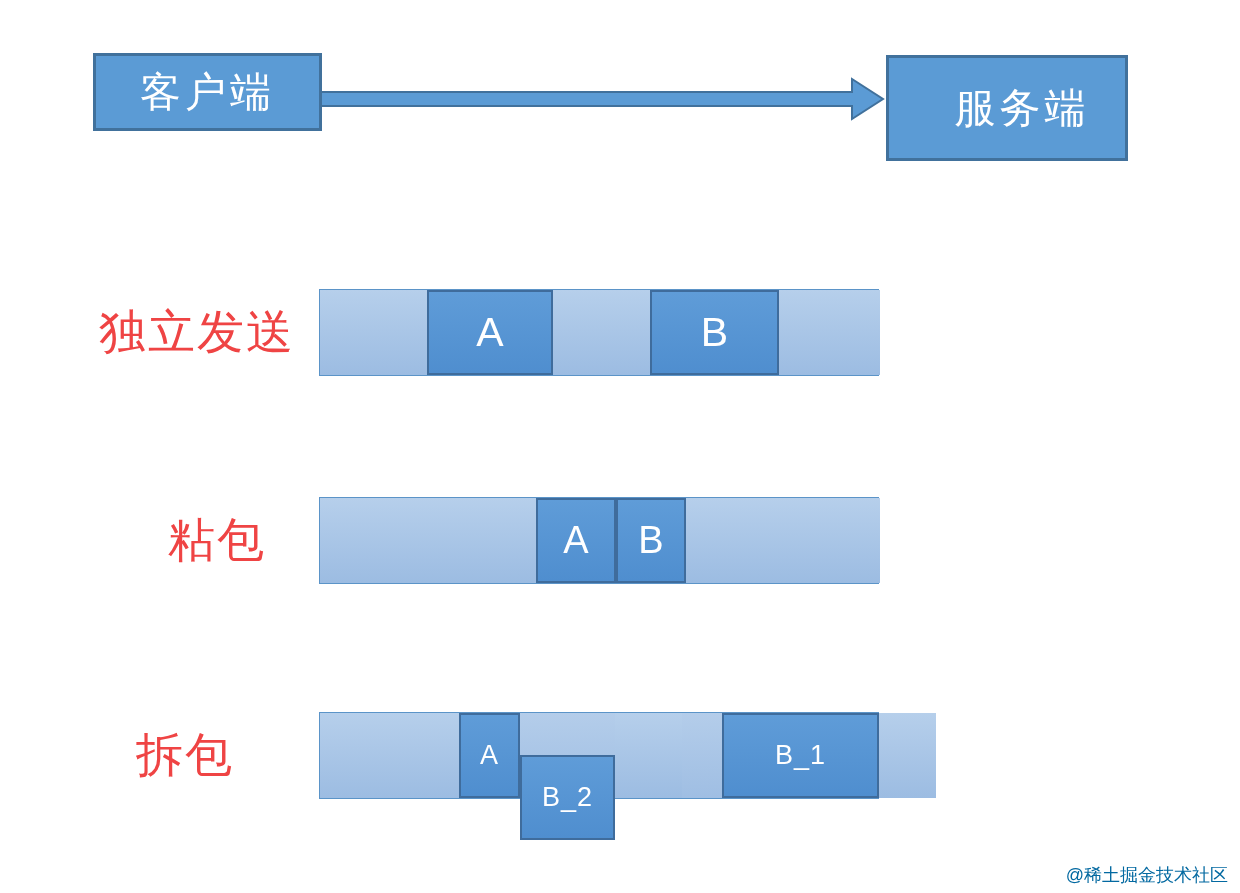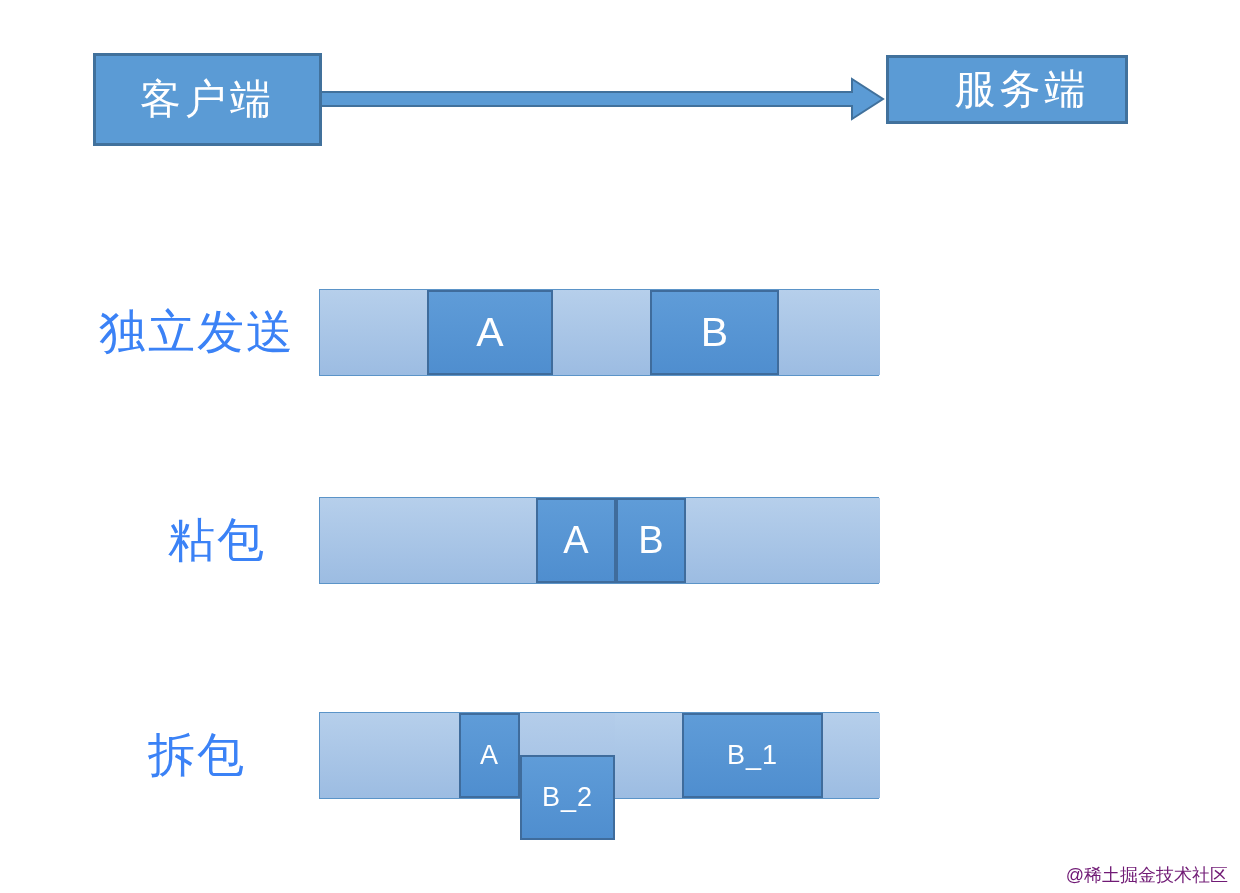--- a/index.html
+++ b/index.html
@@ -14,29 +14,29 @@
     position:absolute;
     background:#5b9bd5;
     border:3px solid #41719c;
     box-sizing:border-box;
     display:flex;align-items:center;justify-content:center;
     color:#ffffff;
     font-family:"Liberation Serif", serif;
     font-size:41px;
     letter-spacing:4px;
   }
-  .client-box{left:93px;top:53px;width:229px;height:93px;}
-  .server-box{left:886px;top:55px;width:242px;height:69px;padding-left:30px;}
+  .client-box{left:93px;top:53px;width:229px;height:78px;}
+  .server-box{left:886px;top:55px;width:242px;height:106px;padding-left:30px;}
 
   .arrow-svg{position:absolute;left:320px;top:69px;width:566px;height:60px;}
 
   
   .row-label{
     position:absolute;
-    color:#3b82f6;
+    color:#ef4444;
     font-family:"Liberation Serif", serif;
     font-size:47px;
     font-weight:500;
     letter-spacing:2px;
     display:flex;align-items:center;
     height:87px;
     white-space:nowrap;
   }
   .bar{
     position:absolute;
@@ -60,21 +60,21 @@
   .seg.dark{
     background:linear-gradient(#5f9cd8,#4f8ecf);
     border:2px solid #3f6c9c;
   }
   .bar-1 .seg{font-size:41px;}
   .bar-2 .seg{font-size:38px;}
   .bar-3 .seg{font-size:27px;letter-spacing:1px;}
 
   .watermark{
     position:absolute;right:12px;bottom:6px;
-    color:#701a75;font-size:18px;
+    color:#0369a1;font-size:18px;
     font-family:"Liberation Sans", sans-serif;
   }
 </style>
 </head>
 <body>
 
 <div class="stage">
 
   <div class="endpoint client-box">
     <span>客户端</span>
@@ -98,25 +98,25 @@
     </div>
 
   <div class="row-label" style="left:168px;top:497px;">粘包</div>
   <div class="bar bar-2" style="top:497px;">
       <div class="seg light" style="width: 216px;"></div>
       <div class="seg dark" style="width: 80px;">A</div>
       <div class="seg dark" style="width: 70px;">B</div>
       <div class="seg light" style="width: 194px;"></div>
     </div>
 
-  <div class="row-label" style="left:148px;top:712px;">拆包</div>
+  <div class="row-label" style="left:136px;top:712px;">拆包</div>
   <div class="bar bar-3" style="top:712px;">
       <div class="seg light" style="width: 139px;"></div>
       <div class="seg dark" style="width: 61px;">A</div>
       <div class="seg dark" style="width: 95px; margin-top: 42px;">B_2</div>
       <div class="seg light" style="width: 67px;"></div>
-      <div class="seg dark" style="width: 141px;">B_1</div>
+      <div class="seg dark" style="width: 157px; margin-left: 40px;">B_1</div>
       <div class="seg light" style="width: 57px;"></div>
     </div>
 
   <div class="watermark">@稀土掘金技术社区</div>
 
 </div>
 
 </body></html>

